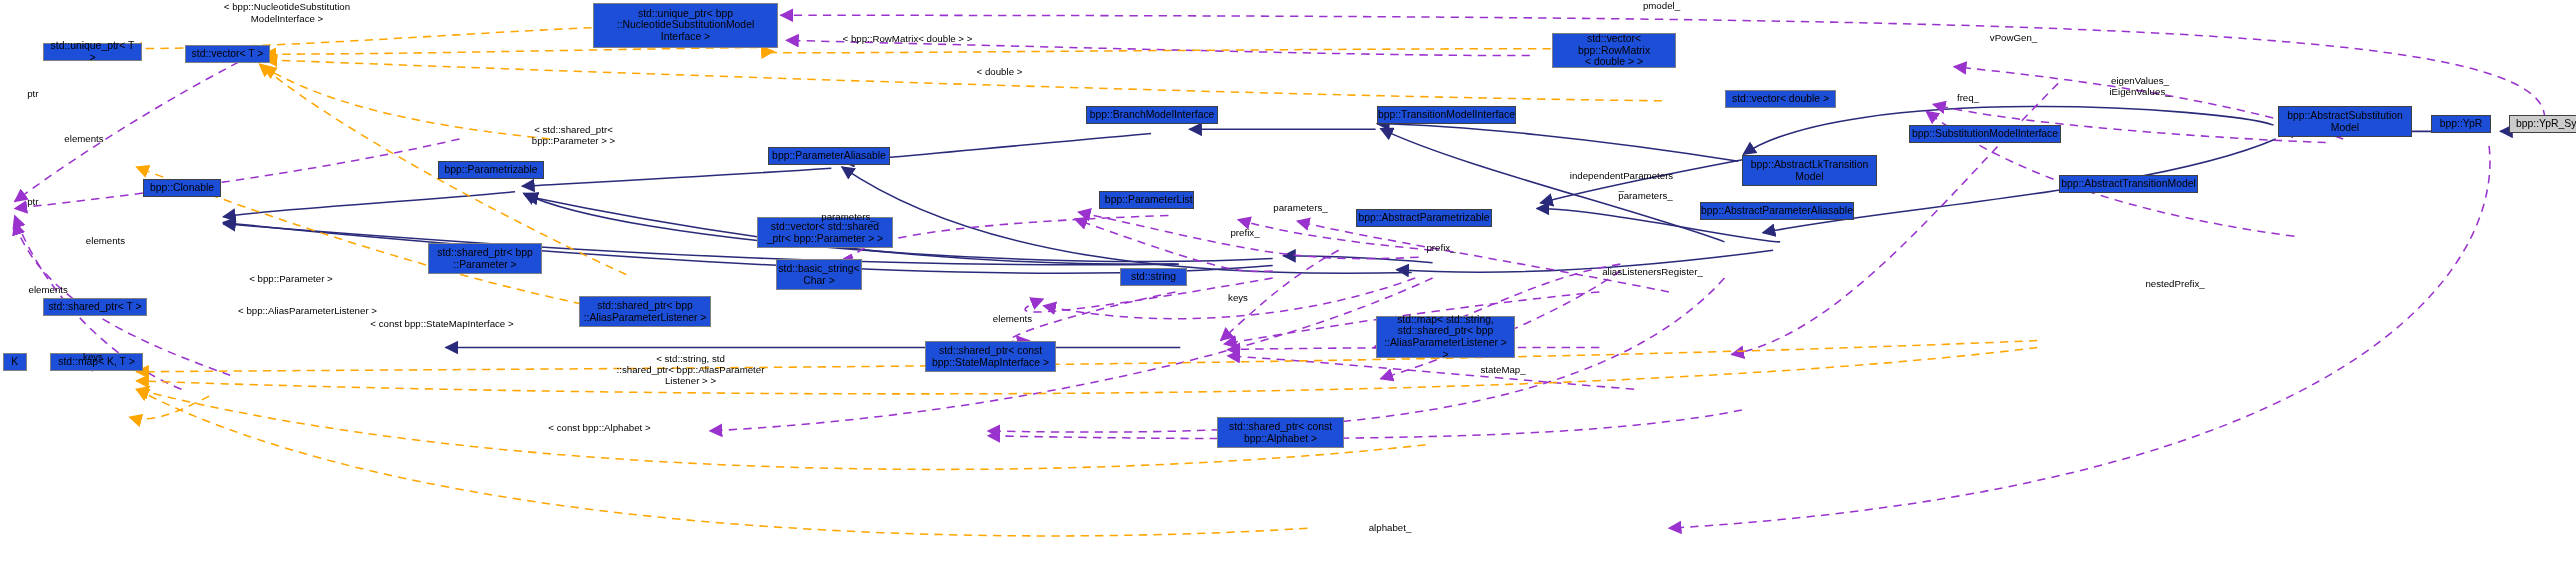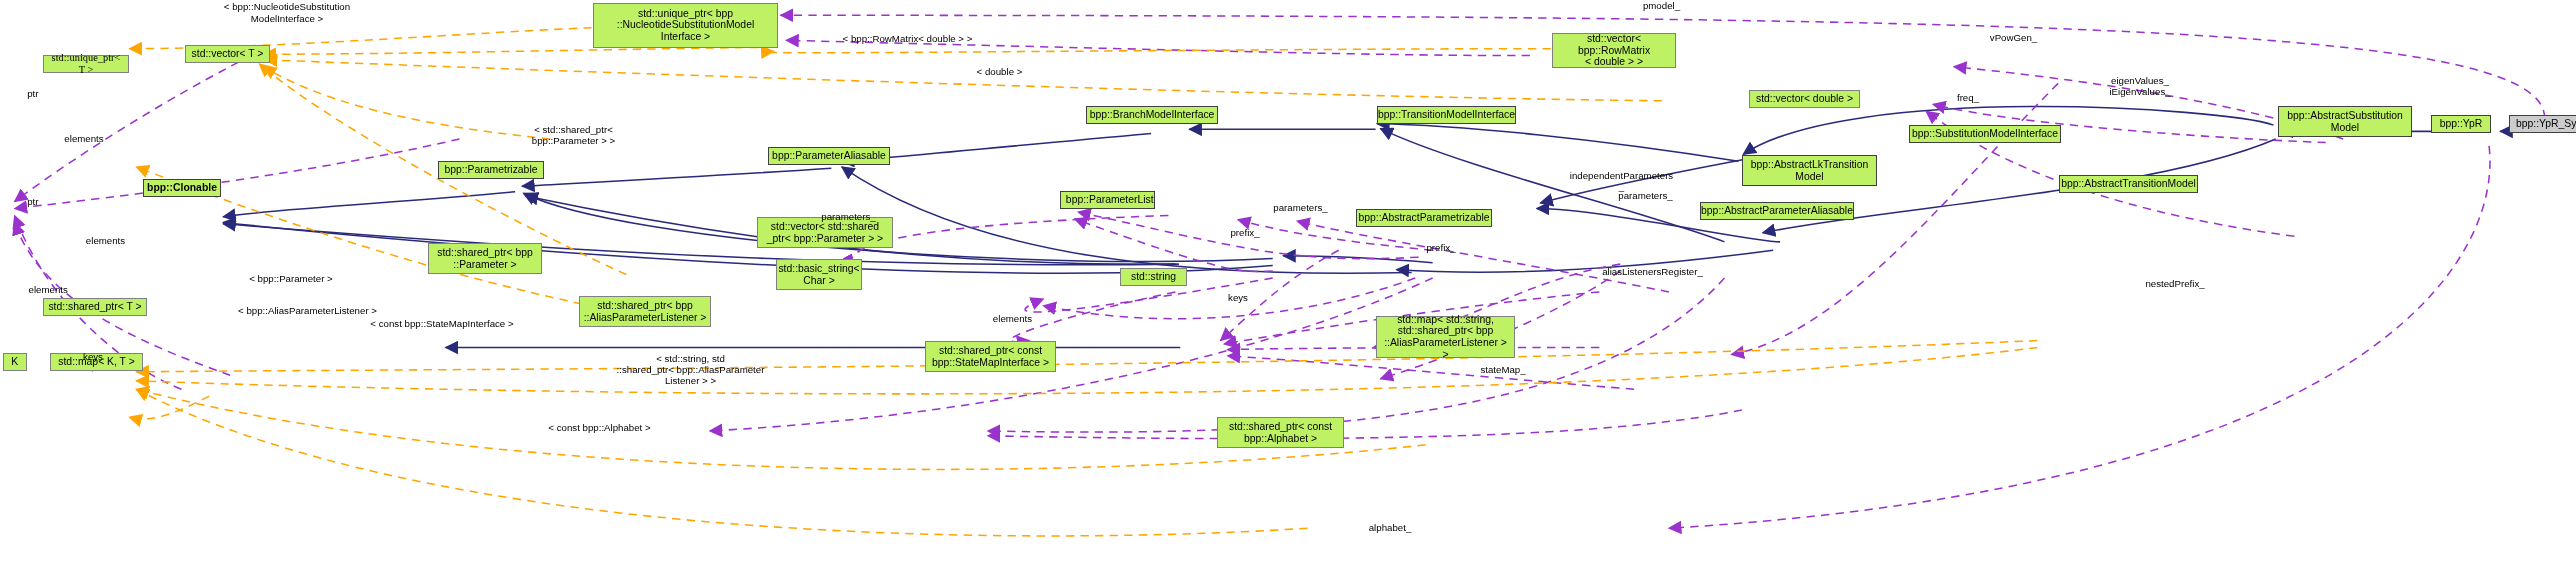--- a/index.html
+++ b/index.html
@@ -19,21 +19,21 @@
     position: absolute;
     left: 0; top: 0;
     width: 2576px;
     height: 563px;
     pointer-events: none;
   }
   .node {
     position: absolute;
     box-sizing: border-box;
     border: 0.7px solid #808080;
-    background: #bef264;
+    background: #1d4ed8;
     color: #000000;
     font-size: 10.4px;
     line-height: 1.12;
     display: flex;
     align-items: center;
     justify-content: center;
     text-align: center;
     padding: 1.4px 3.5px;
     white-space: pre-line;
   }
@@ -140,28 +140,28 @@
       <path d="M 2050,640 C 1500,700 700,690 195,560"></path>
       <path d="M 1880,760 C 1400,790 600,770 195,560"></path>
       <path d="M 300,570 C 260,590 220,610 185,600"></path>
     </g>
   </svg>
 
   <div class="node template" style="left:593px;top:2.8px;width:185px;height:45px;">std::unique_ptr&lt; bpp
 ::NucleotideSubstitutionModel
 Interface &gt;</div>
 
-  <div class="node template" style="left:43px;top:55px;width:86px;height:18px;font-family:Liberation Serif, serif;">std::unique_ptr&lt; T &gt;</div>
+  <div class="node template" style="left:43px;top:43px;width:99px;height:18px;">std::unique_ptr&lt; T &gt;</div>
 
   <div class="node template" style="left:1552px;top:33px;width:124px;height:35px;">std::vector&lt; bpp::RowMatrix
 &lt; double &gt; &gt;</div>
 
   <div class="node template" style="left:185px;top:45px;width:85px;height:18px;">std::vector&lt; T &gt;</div>
 
-  <div class="node template" style="left:1725px;top:90px;width:111px;height:18px;margin-left:24px;">std::vector&lt; double &gt;</div>
+  <div class="node template" style="left:1725px;top:90px;width:111px;height:18px;">std::vector&lt; double &gt;</div>
 
   <div class="node klass" style="left:2278px;top:106px;width:134px;height:31px;">bpp::AbstractSubstitution
 Model</div>
 
   <div class="node klass" style="left:2431px;top:115px;width:60px;height:18px;">bpp::YpR</div>
 
   <div class="node current" style="left:2509px;top:115px;width:83px;height:18px;">bpp::YpR_Sym</div>
 
   <div class="node klass" style="left:1086px;top:106px;width:132px;height:18px;">bpp::BranchModelInterface</div>
 
@@ -171,23 +171,23 @@
 
   <div class="node klass" style="left:768px;top:131px;width:122px;height:18px;margin-top:16px;">bpp::ParameterAliasable</div>
 
   <div class="node klass" style="left:1742px;top:155px;width:135px;height:31px;">bpp::AbstractLkTransition
 Model</div>
 
   <div class="node klass" style="left:438px;top:161px;width:106px;height:18px;">bpp::Parametrizable</div>
 
   <div class="node klass" style="left:2059px;top:175px;width:139px;height:18px;">bpp::AbstractTransitionModel</div>
 
-  <div class="node klass" style="left:143px;top:179px;width:78px;height:18px;font-weight:bold;">bpp::Clonable</div>
-
-  <div class="node klass" style="left:1060px;top:191px;width:95px;height:18px;padding-left:8px;">bpp::ParameterList</div>
+  <div class="node klass" style="left:143px;top:179px;width:78px;height:18px;">bpp::Clonable</div>
+
+  <div class="node klass" style="left:1099px;top:191px;width:95px;height:18px;padding-left:8px;">bpp::ParameterList</div>
 
   <div class="node klass" style="left:1356px;top:209px;width:136px;height:18px;">bpp::AbstractParametrizable</div>
 
   <div class="node klass" style="left:1700px;top:202px;width:154px;height:18px;">bpp::AbstractParameterAliasable</div>
 
   <div class="node template" style="left:757px;top:217px;width:136px;height:31px;">std::vector&lt; std::shared
 _ptr&lt; bpp::Parameter &gt; &gt;</div>
 
   <div class="node template" style="left:428px;top:243px;width:114px;height:31px;">std::shared_ptr&lt; bpp
 ::Parameter &gt;</div>

